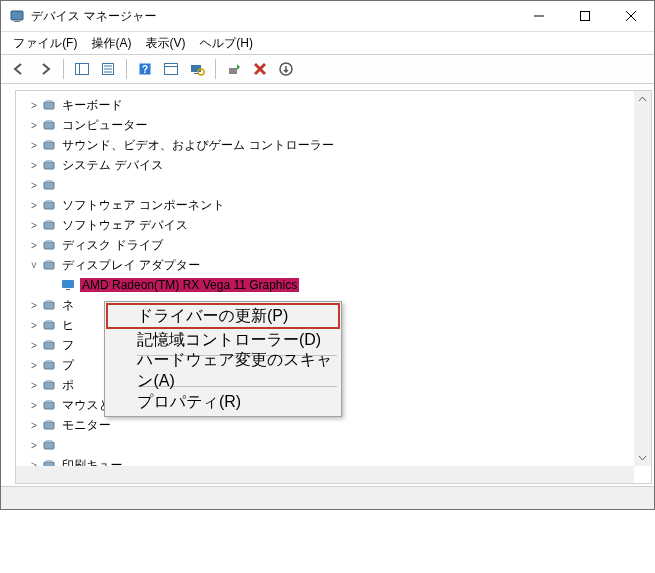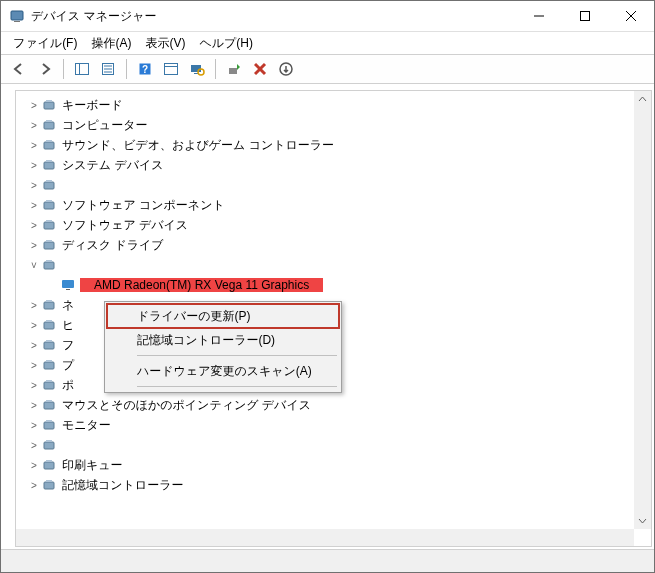--- a/index.html
+++ b/index.html
@@ -1,16 +1,16 @@
 <!DOCTYPE html>
 <html><head>
 <meta charset="utf-8">
 <style>
   html,body { margin:0; padding:0; font-family:"Yu Gothic UI","Meiryo UI",sans-serif; font-size:12px; color:#000; background:#fff; }
-  .window { width:655px; height:573px; border:1px solid #707070; box-sizing:border-box; display:flex; flex-direction:column; background:#fff; }
+  .window { width:655px; height:510px; border:1px solid #707070; box-sizing:border-box; display:flex; flex-direction:column; background:#fff; }
   .titlebar { height:30px; display:flex; align-items:center; padding-left:8px; border-bottom:1px solid #e0e0e0; }
   .titlebar .ticon { width:16px; height:16px; margin-right:6px; display:flex; align-items:center; justify-content:center; }
   .title-text { flex:1; font-size:12px; }
   .win-btn { width:46px; height:30px; display:flex; align-items:center; justify-content:center; }
   .menubar { height:22px; display:flex; align-items:flex-end; padding-left:6px; gap:2px; }
   .menu-item { padding:2px 6px; }
   .toolbar { height:28px; border-top:1px solid #d0d0d0; border-bottom:1px solid #d0d0d0; display:flex; align-items:center; padding:0 6px; gap:2px; background:#fefefe; }
   .tb-sep { width:1px; height:20px; background:#c0c0c0; margin:0 4px; }
   .tb-btn { width:22px; height:22px; display:flex; align-items:center; justify-content:center; border:1px solid transparent; }
   .content-area { flex:1; position:relative; padding:6px 2px 2px 14px; overflow:hidden; }
@@ -18,23 +18,23 @@
   .tree { position:absolute; inset:0 17px 17px 0; overflow:hidden; padding-top:4px; }
   .vscroll { position:absolute; top:0; right:0; bottom:17px; width:17px; background:#f0f0f0; display:flex; flex-direction:column; }
   .vscroll .arrow { height:17px; display:flex; align-items:center; justify-content:center; }
   .vscroll .track { flex:1; }
   .hscroll { position:absolute; left:0; right:17px; bottom:0; height:17px; background:#f0f0f0; }
   .node { display:flex; align-items:center; height:20px; padding-left:10px; white-space:nowrap; }
   .node .exp { width:16px; text-align:center; color:#666; font-size:10px; }
   .node .exp.none { visibility:hidden; }
   .node .ico { width:16px; height:16px; margin-right:4px; display:flex; align-items:center; justify-content:center; }
   .node.child { padding-left:28px; }
-  .node.child.sel .lbl { background:#ef4444; padding:0 14px; }
+  .node.child.sel .lbl { background:#be185d; padding:0 2px; }
   .ctxmenu { position:absolute; width:232px; background:#f2f2f2; border:1px solid #a0a0a0; box-shadow:2px 2px 4px rgba(0,0,0,.25); padding:2px; }
-  .ctx-item { height:24px; display:flex; align-items:center; padding-left:30px; font-size:12px; }
+  .ctx-item { height:24px; display:flex; align-items:center; padding-left:30px; font-size:16px; }
   .ctx-item.hl { outline:2px solid #c0392b; outline-offset:-1px; }
   .ctx-sep { height:1px; background:#c0c0c0; margin:3px 2px 3px 30px; }
   .statusbar { height:22px; border-top:1px solid #d0d0d0; background:#f0f0f0; }
   svg { display:block; }
 </style>
 </head>
 <body>
 
 <div class="window">
 
@@ -221,20 +221,21 @@
             <span class="lbl">ディスク ドライブ</span>
           </div>
           <div class="node">
             <span class="exp">˅</span>
             <span class="ico">
               <svg width="16" height="16">
                 <rect x="2" y="5" width="10" height="7" rx="1" fill="#8aa9c2" stroke="#5b7a93"></rect>
                 <rect x="4" y="3" width="6" height="2" fill="#b0c4d6"></rect>
               </svg>
             </span>
+            <span class="lbl">ディスプレイ アダプター</span>
           </div>
           <div class="node child sel">
             <span class="exp none">&nbsp;</span>
             <span class="ico">
               <svg width="16" height="16">
                 <rect x="2" y="3" width="12" height="8" rx="1" fill="#3b8bd1"></rect>
                 <rect x="6" y="12" width="4" height="1" fill="#666"></rect>
               </svg>
             </span>
             <span class="lbl">AMD Radeon(TM) RX Vega 11 Graphics</span>
@@ -353,18 +354,19 @@
           </div>
       </div>
       <div class="hscroll"></div>
 
       <div class="ctxmenu" id="ctxmenu" style="left:88px; top:210px;">
           <div class="ctx-item hl">ドライバーの更新(P)</div>
           <div class="ctx-item">記憶域コントローラー(D)</div>
           <div class="ctx-sep"></div>
           <div class="ctx-item">ハードウェア変更のスキャン(A)</div>
           <div class="ctx-sep"></div>
+          <div class="ctx-item">プロパティ(R)</div>
         </div>
     </div>
   </div>
 
   <div class="statusbar"></div>
 </div>
 
 </body></html>

